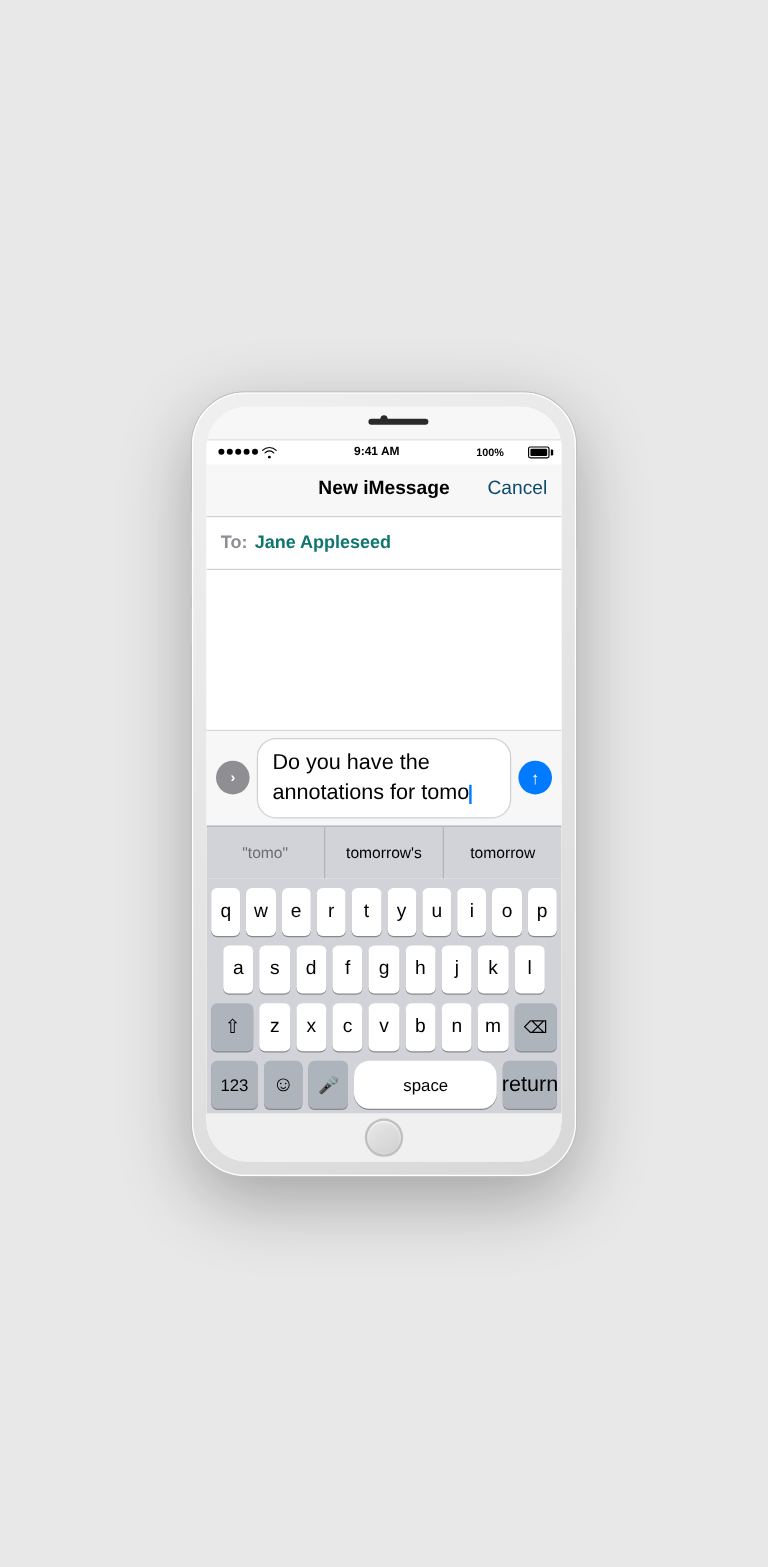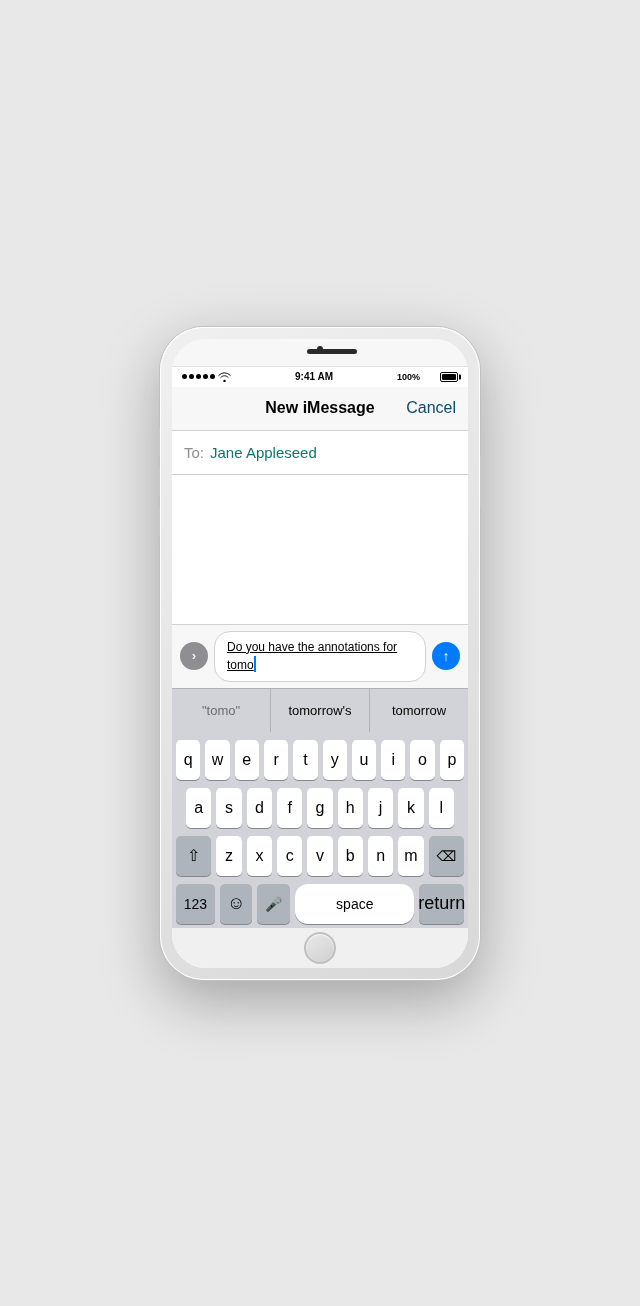--- a/index.html
+++ b/index.html
@@ -200,20 +200,21 @@
 
     
     .to-field {
       height: 44px;
       border-bottom: 0.5px solid #d0d0d0;
       display: flex;
       align-items: center;
       padding: 0 12px;
       flex-shrink: 0;
       background: #fff;
+      font-weight: bold;
     }
 
     .to-label {
       font-size: 15px;
       color: #8e8e93;
       margin-right: 6px;
     }
 
     .to-recipient {
       font-size: 15px;
@@ -256,25 +257,24 @@
       font-size: 12px;
       font-weight: 700;
     }
 
     .message-input-box {
       flex: 1;
       background: #fff;
       border: 1px solid #d0d0d0;
       border-radius: 16px;
       padding: 7px 12px;
-      font-size: 12px;
+      font-size: 18px;
       color: #000;
       line-height: 1.4;
       min-height: 34px;
-      text-decoration: underline;
     }
 
     .cursor-text {
       display: inline;
     }
 
     .text-cursor {
       display: inline-block;
       width: 2px;
       height: 16px;

